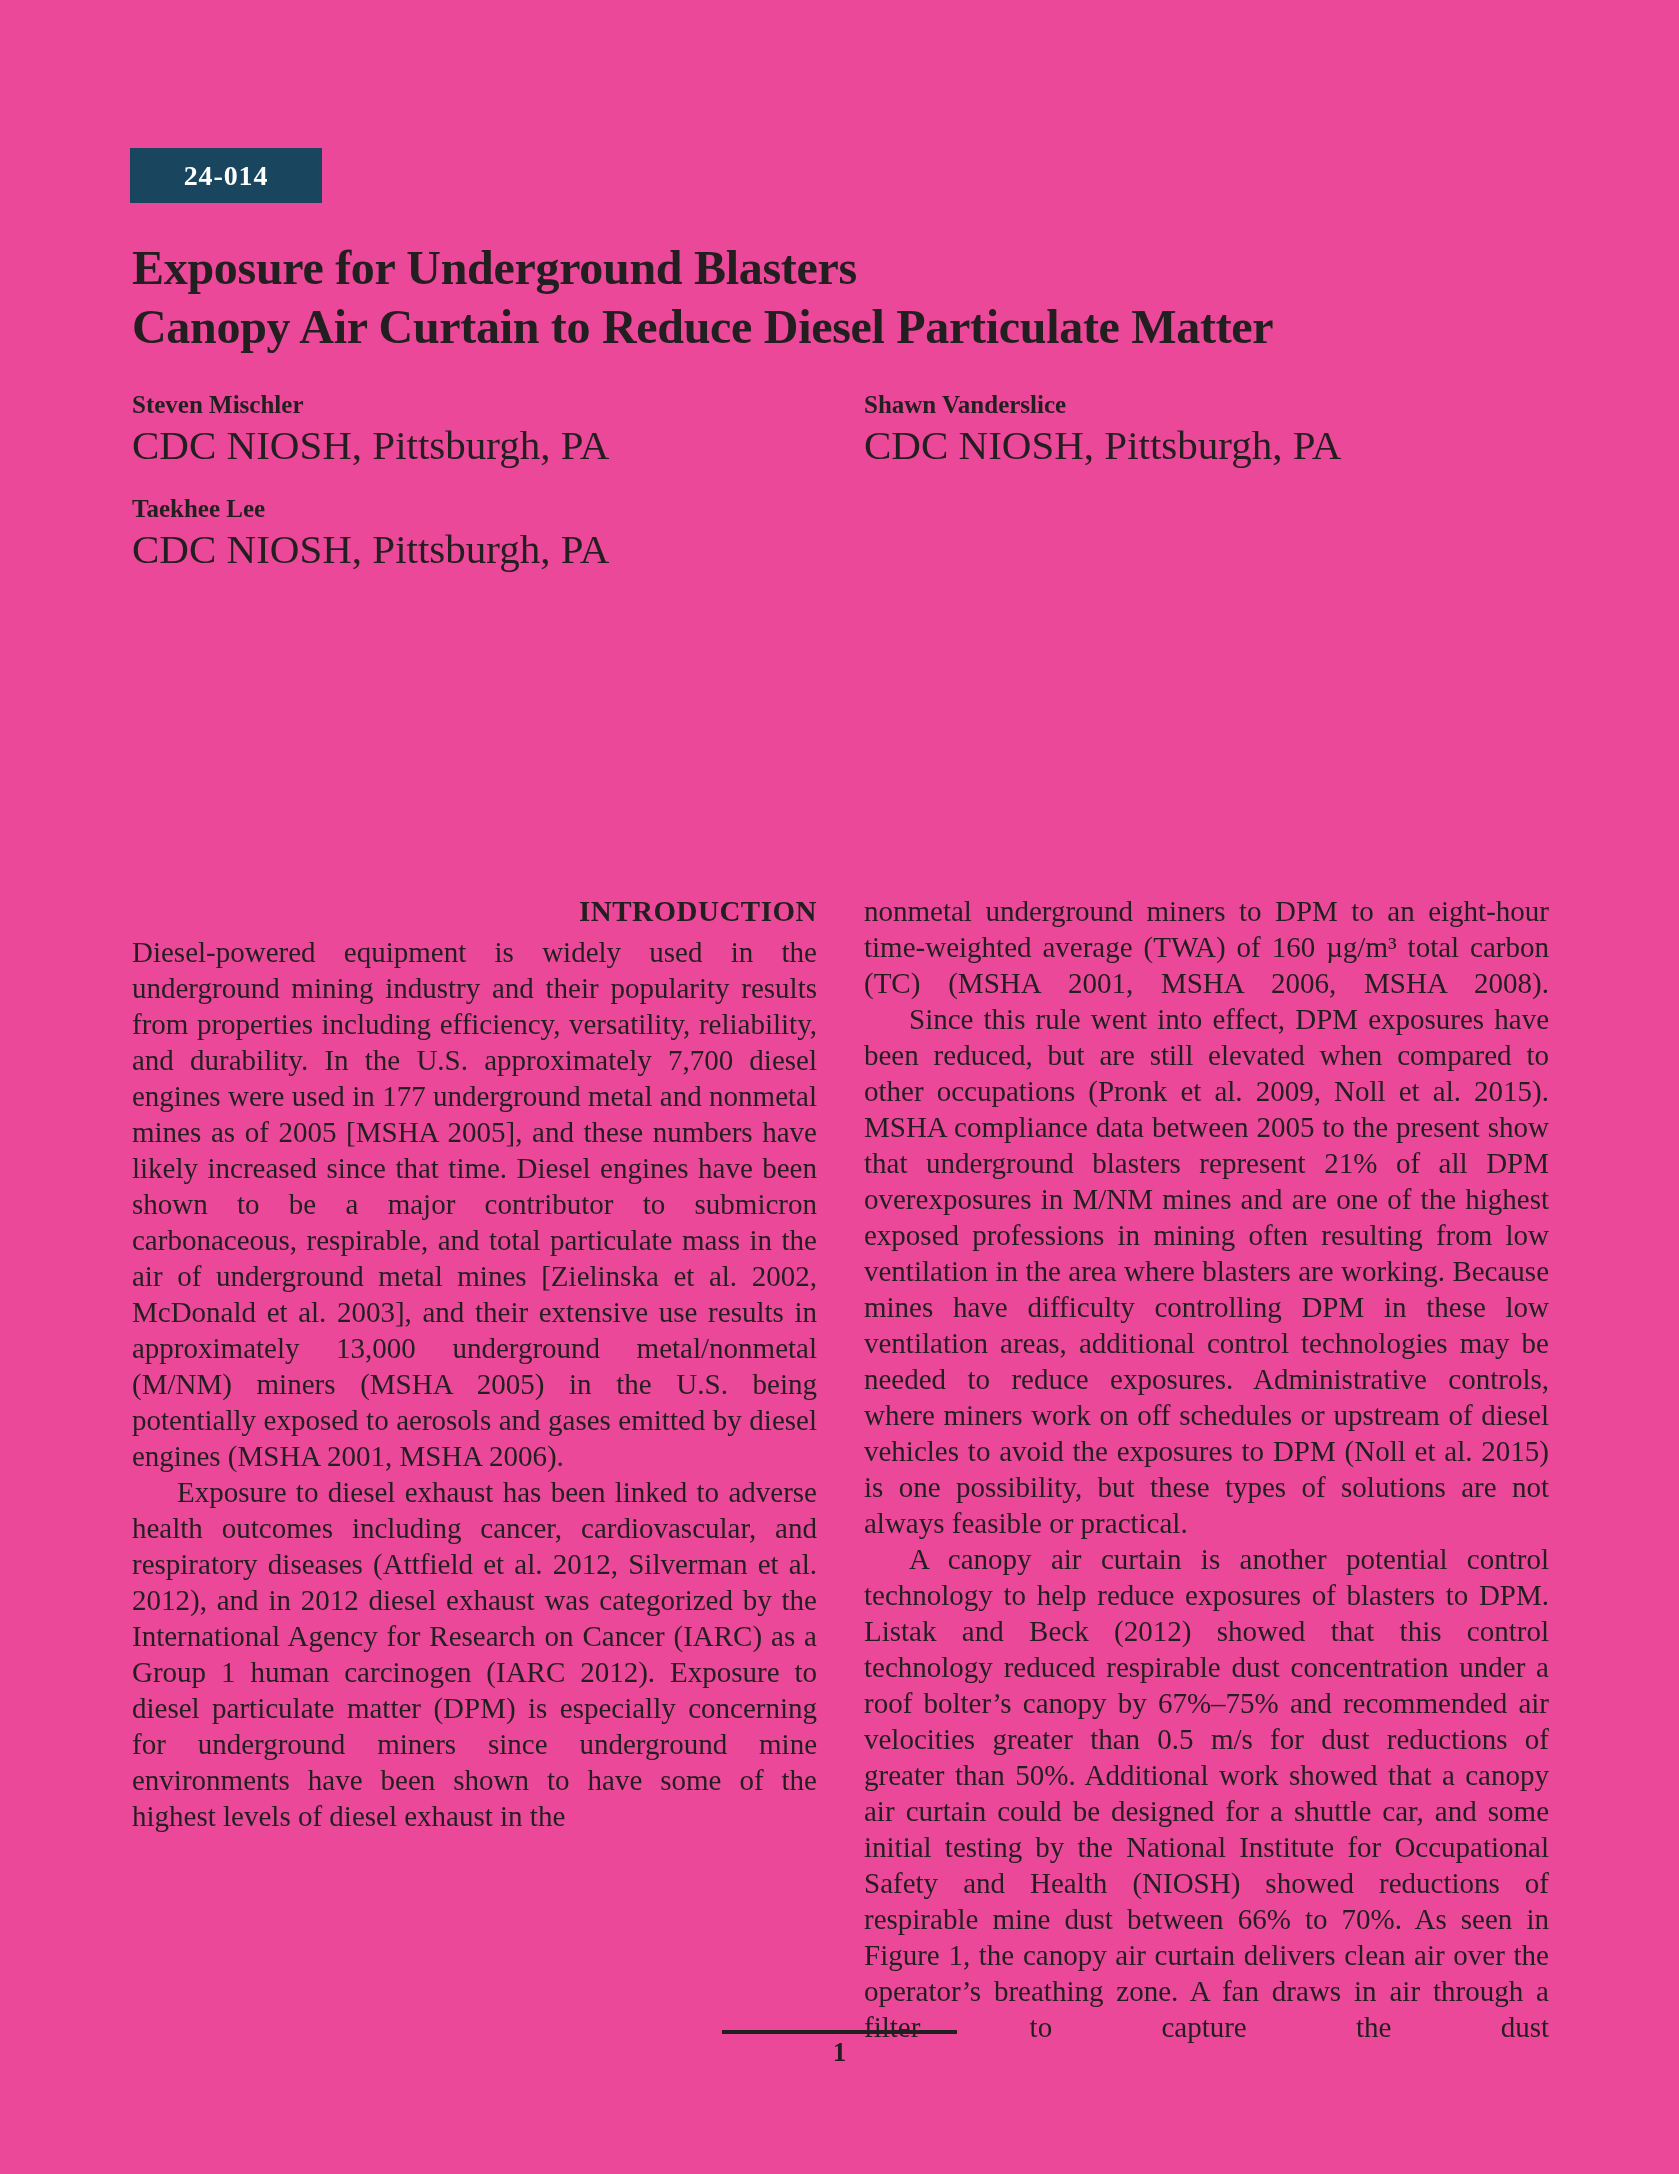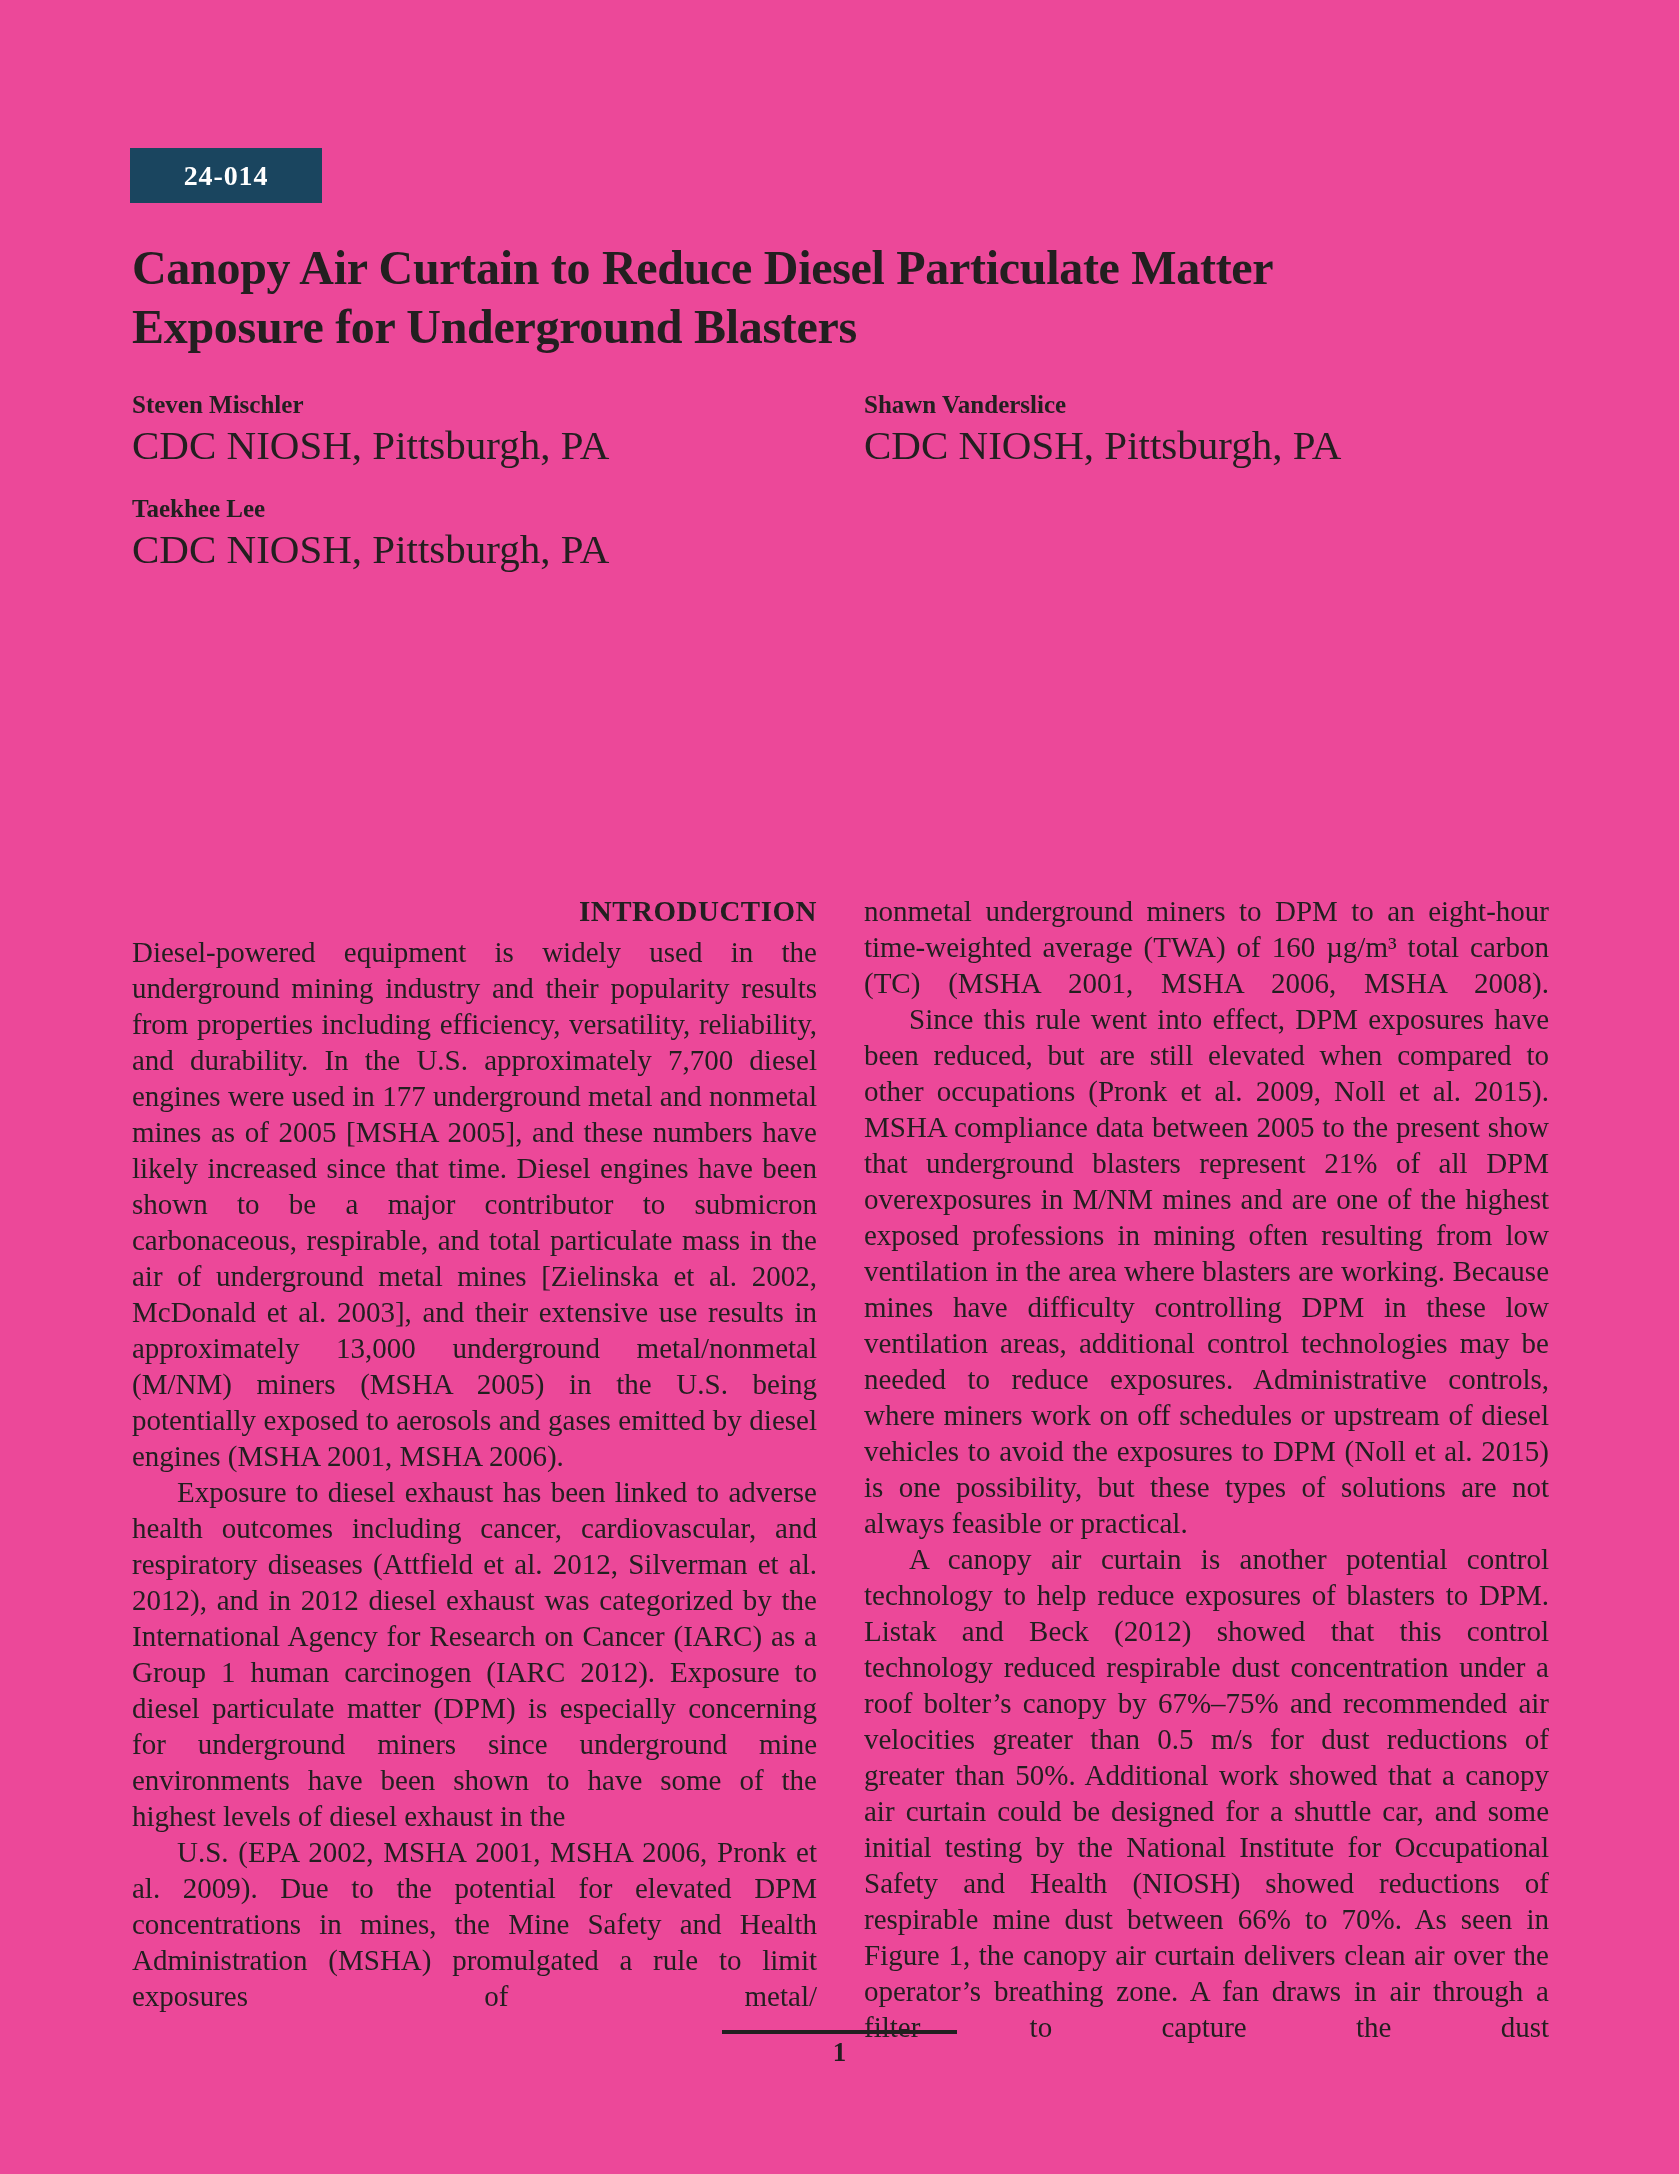--- a/index.html
+++ b/index.html
@@ -107,22 +107,22 @@
   }
 </style>
 </head>
 <body>
 
 <div class="page" style="color: rgb(35, 31, 32);">
 
   <div class="badge" style="background-color: rgb(26, 69, 95); color: rgb(255, 255, 255);">24-014</div>
 
   <h1 class="title">
+    <span class="title-line">Exposure for Underground Blasters</span>
     <span class="title-line">Canopy Air Curtain to Reduce Diesel Particulate Matter</span>
-    <span class="title-line">Exposure for Underground Blasters</span>
   </h1>
 
   <div class="author author-a">
     <div class="author-name">Steven Mischler</div>
     <div class="author-affil">CDC NIOSH, Pittsburgh, PA</div>
   </div>
 
   <div class="author author-b">
     <div class="author-name">Shawn Vanderslice</div>
     <div class="author-affil">CDC NIOSH, Pittsburgh, PA</div>
@@ -130,21 +130,20 @@
 
   <div class="author author-c">
     <div class="author-name">Taekhee Lee</div>
     <div class="author-affil">CDC NIOSH, Pittsburgh, PA</div>
   </div>
 
   <section class="col col-left">
     <h2 class="section-heading">INTRODUCTION</h2>
     <p class="body-p">Diesel-powered equipment is widely used in the underground mining industry and their popularity results from properties including efficiency, versatility, reliability, and durability. In the U.S. approximately 7,700 diesel engines were used in 177 underground metal and nonmetal mines as of 2005 [MSHA 2005], and these numbers have likely increased since that time. Diesel engines have been shown to be a major contributor to submicron carbonaceous, respirable, and total particulate mass in the air of underground metal mines [Zielinska et al. 2002, McDonald et al. 2003], and their extensive use results in approximately 13,000 underground metal/nonmetal (M/NM) miners (MSHA 2005) in the U.S. being potentially exposed to aerosols and gases emitted by diesel engines (MSHA 2001, MSHA 2006).</p>
     <p class="body-p indent">Exposure to diesel exhaust has been linked to adverse health outcomes including cancer, cardiovascular, and respiratory diseases (Attfield et al. 2012, Silverman et al. 2012), and in 2012 diesel exhaust was categorized by the International Agency for Research on Cancer (IARC) as a Group 1 human carcinogen (IARC 2012). Exposure to diesel particulate matter (DPM) is especially concerning for underground miners since underground mine environments have been shown to have some of the highest levels of diesel exhaust in the</p>
-    <p class="body-p indent cont">U.S. (EPA 2002, MSHA 2001, MSHA 2006, Pronk et al. 2009). Due to the potential for elevated DPM concentrations in mines, the Mine Safety and Health Administration (MSHA) promulgated a rule to limit exposures of metal/</p>
   </section>
 
   <section class="col col-right">
     <p class="body-p cont">nonmetal underground miners to DPM to an eight-hour time-weighted average (TWA) of 160 µg/m³ total carbon (TC) (MSHA 2001, MSHA 2006, MSHA 2008).</p>
     <p class="body-p indent">Since this rule went into effect, DPM exposures have been reduced, but are still elevated when compared to other occupations (Pronk et al. 2009, Noll et al. 2015). MSHA compliance data between 2005 to the present show that underground blasters represent 21% of all DPM overexposures in M/NM mines and are one of the highest exposed professions in mining often resulting from low ventilation in the area where blasters are working. Because mines have difficulty controlling DPM in these low ventilation areas, additional control technologies may be needed to reduce exposures. Administrative controls, where miners work on off schedules or upstream of diesel vehicles to avoid the exposures to DPM (Noll et al. 2015) is one possibility, but these types of solutions are not always feasible or practical.</p>
     <p class="body-p indent cont">A canopy air curtain is another potential control technology to help reduce exposures of blasters to DPM. Listak and Beck (2012) showed that this control technology reduced respirable dust concentration under a roof bolter’s canopy by 67%–75% and recommended air velocities greater than 0.5 m/s for dust reductions of greater than 50%. Additional work showed that a canopy air curtain could be designed for a shuttle car, and some initial testing by the National Institute for Occupational Safety and Health (NIOSH) showed reductions of respirable mine dust between 66% to 70%. As seen in Figure 1, the canopy air curtain delivers clean air over the operator’s breathing zone. A fan draws in air through a filter to capture the dust</p>
   </section>
 
   <div class="footer-rule"></div>
   <div class="page-number">1</div>

